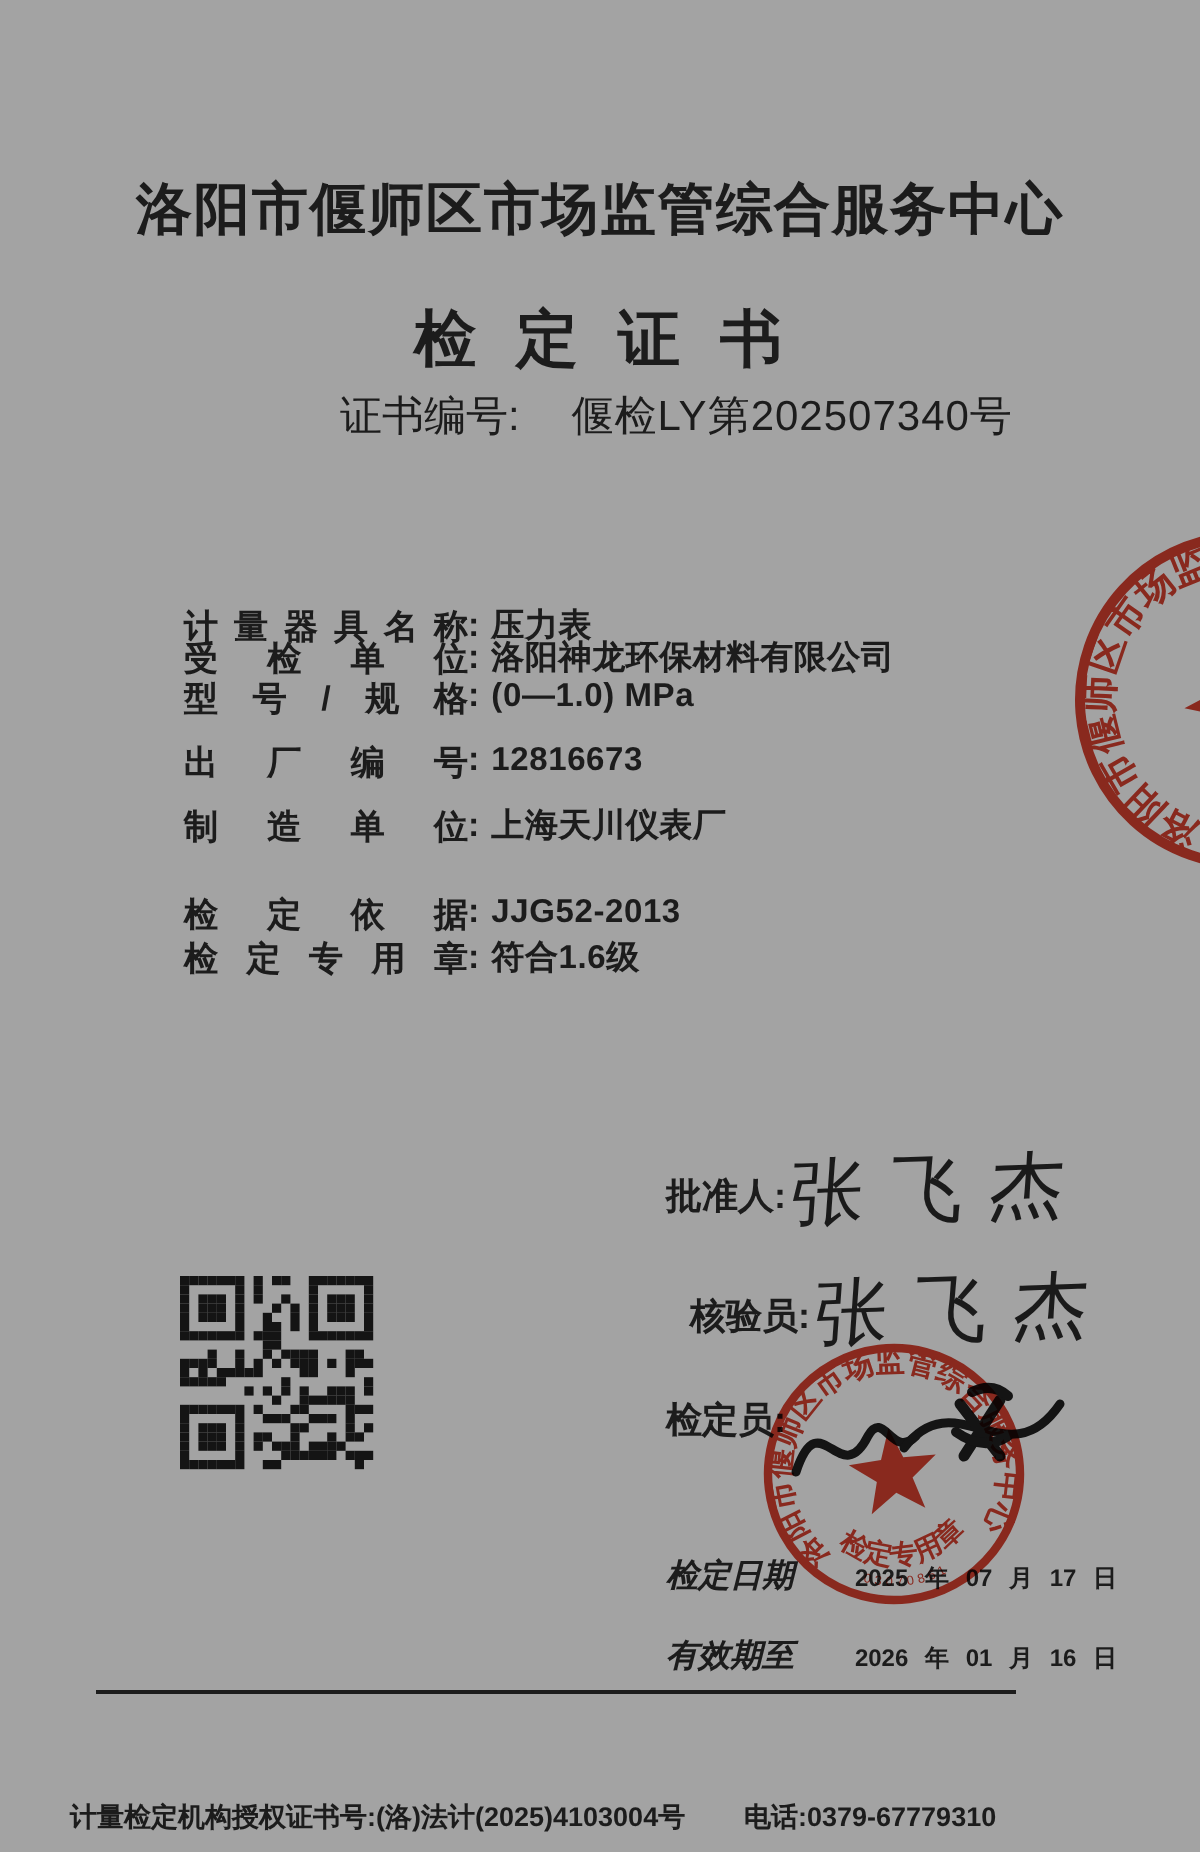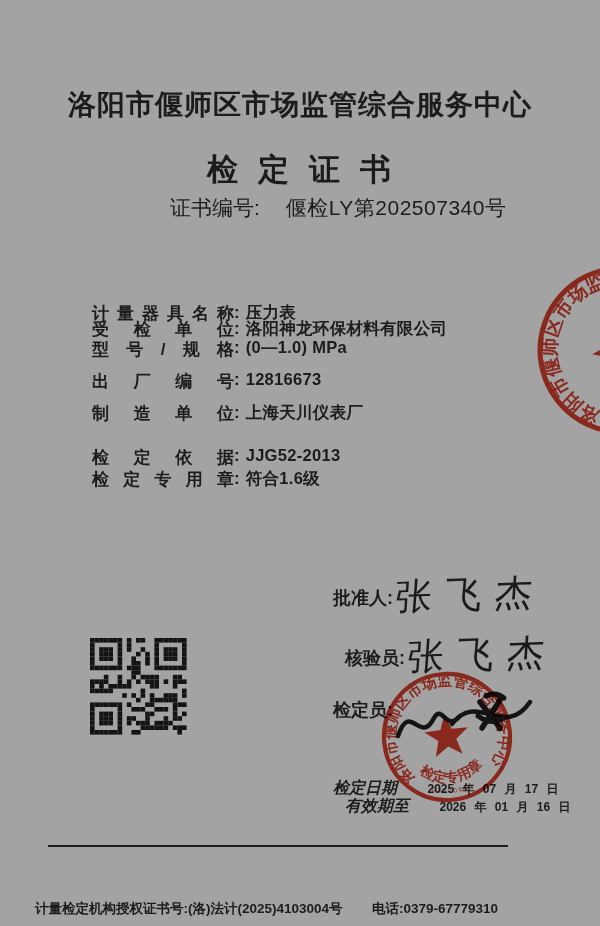--- a/index.html
+++ b/index.html
@@ -35,21 +35,21 @@
 
   
   .sigrow{position:absolute;left:333px;white-space:nowrap;text-align:center;}
   .sig-1{top:586px;} .sig-2{top:646px;margin-left:12px;} .sig-3{top:698px;}
   .siglabel{font-size:18px;font-weight:bold;}
   .signame{position:absolute;left:62px;top:-16px;font-size:37px;font-weight:500;
     letter-spacing:13px;transform:rotate(-2deg) skewX(-6deg);color:#1a1a1a;}
 
   
   .daterow{position:absolute;left:333px;white-space:nowrap;font-weight:bold;}
-  .date-1{top:778px;} .date-2{top:796px;margin-left:12px;}
+  .date-1{top:778px;} .date-2{top:818px;}
   .datelabel{font-size:16px;font-style:italic;}
   .dateval{font-size:12px;margin-left:26px;word-spacing:5px;}
 
   
   .qr{top:638px;left:90px;width:100px;height:98px;}
 
   
   .rule{top:845px;left:48px;width:460px;height:2px;background:#1d1d1d;}
   .fline{position:absolute;font-size:13.5px;font-weight:bold;white-space:nowrap;margin-top:44px;}
   .f1a{top:856px;left:35px;} .f1b{top:856px;left:372px;}

